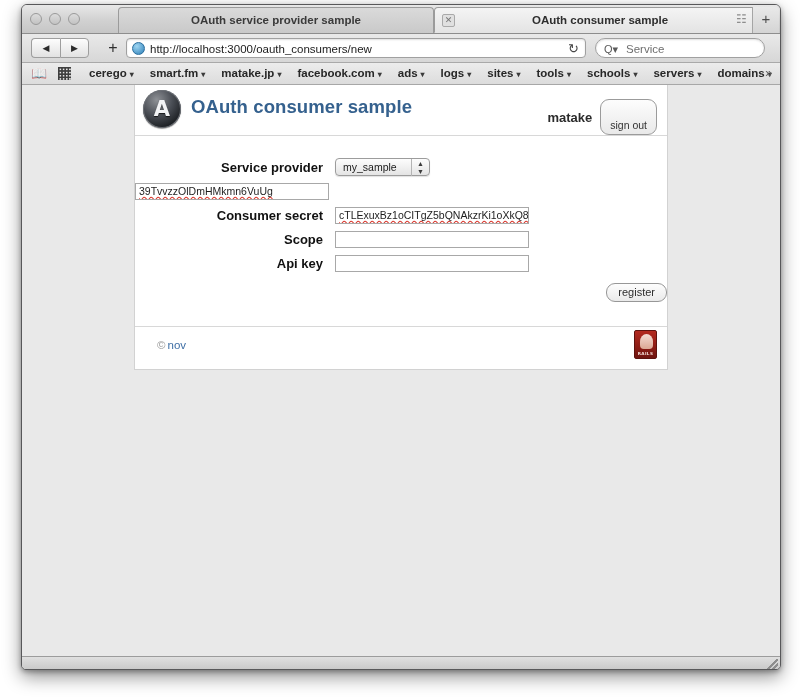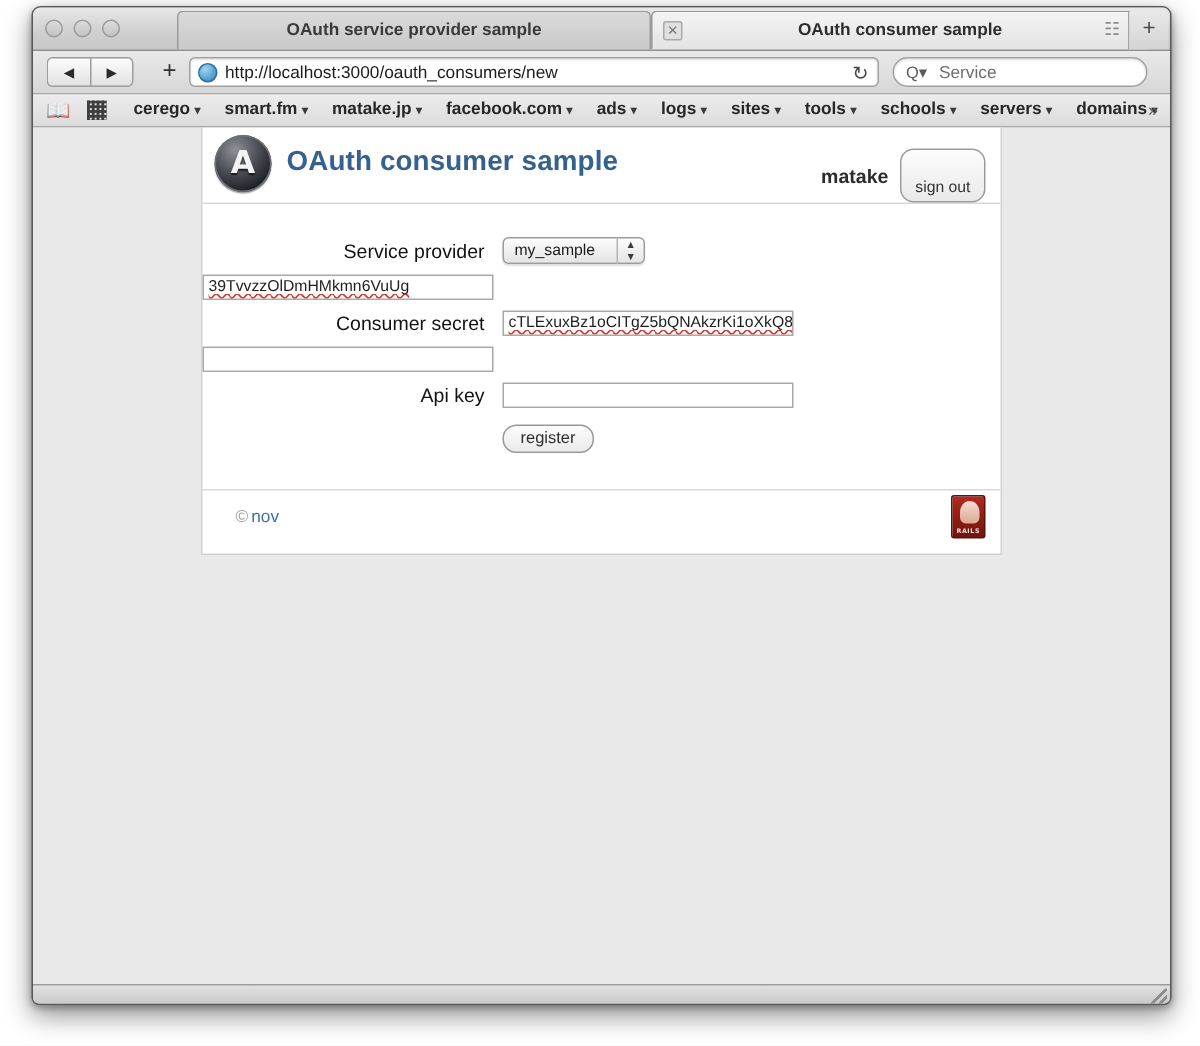--- a/index.html
+++ b/index.html
@@ -329,21 +329,21 @@
     display: flex;
     align-items: center;
     margin-bottom: 7px;
   }
   .row-label {
     width: 200px;
     text-align: right;
     padding-right: 12px;
     box-sizing: border-box;
     font-size: 13px;
-    font-weight: normal;
+    font-weight: bold;
     color: #111111;
   }
   .field-select {
     position: relative;
     width: 95px; height: 18px;
     box-sizing: border-box;
     border: 1px solid #9c9c9c;
     border-radius: 4px;
     background: linear-gradient(to bottom,#fdfdfd,#e4e4e4);
     font-size: 10.5px;
@@ -378,20 +378,21 @@
   }
   .field-input.spell {
     text-decoration: underline;
     text-decoration-color: #d93025;
     text-decoration-style: wavy;
     text-decoration-skip-ink: none;
   }
   #submit-row {
     display: flex;
     margin-top: 11px;
+    justify-content: flex-end;
   }
   #register {
     margin-left: 200px;
     font-size: 11px;
     color: #2d2d2d;
     border: 1px solid #979797;
     border-radius: 9px;
     padding: 1px 11px 2px;
     background: linear-gradient(to bottom,#fdfdfd,#eaeaea);
     line-height: 14px;
@@ -540,20 +541,21 @@
         <div class="row">
           <div class="field-input spell" placeholder="">39TvvzzOlDmHMkmn6VuUg</div>
         </div>
 
         <div class="row">
           <div class="row-label">Consumer secret</div>
           <div class="field-input spell" placeholder="">cTLExuxBz1oCITgZ5bQNAkzrKi1oXkQ8</div>
         </div>
 
         <div class="row">
+          <div class="row-label">Scope</div>
           <div class="field-input" placeholder=""></div>
         </div>
 
         <div class="row">
           <div class="row-label">Api key</div>
           <div class="field-input" placeholder=""></div>
         </div>
 
         <div id="submit-row">
           <span id="register">register</span>

